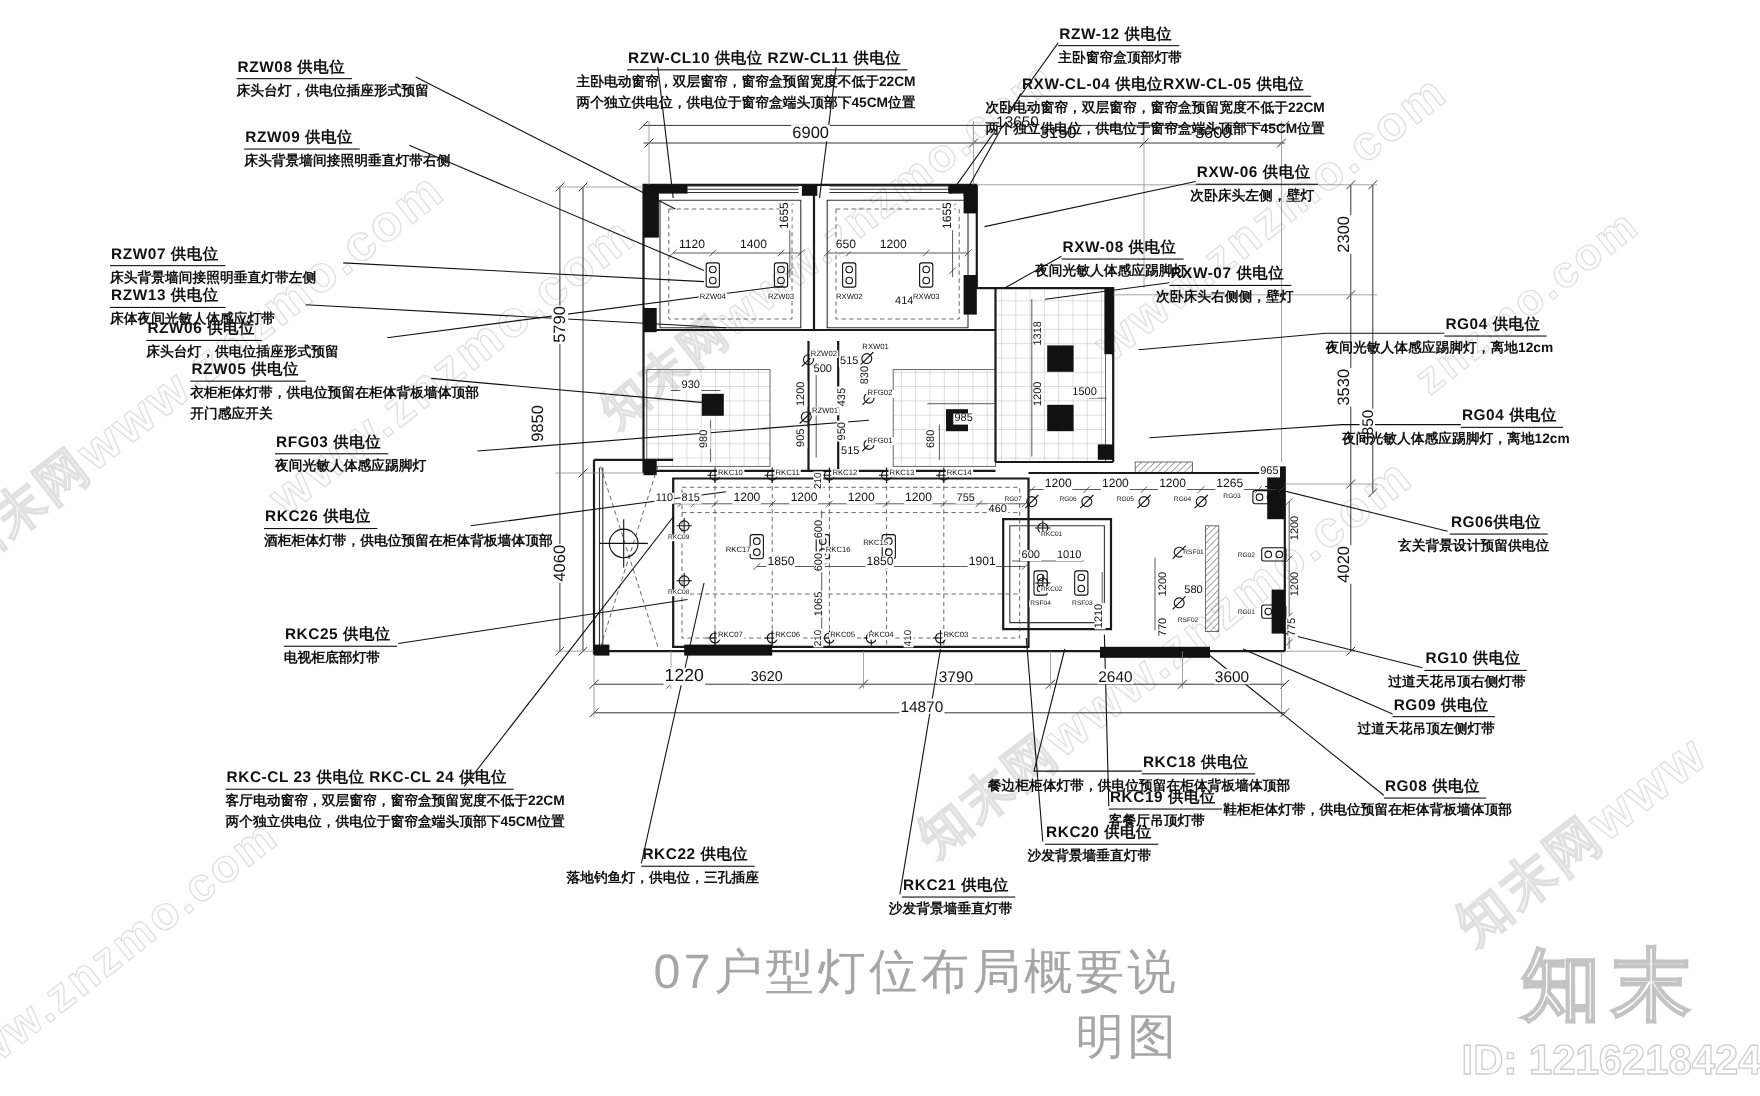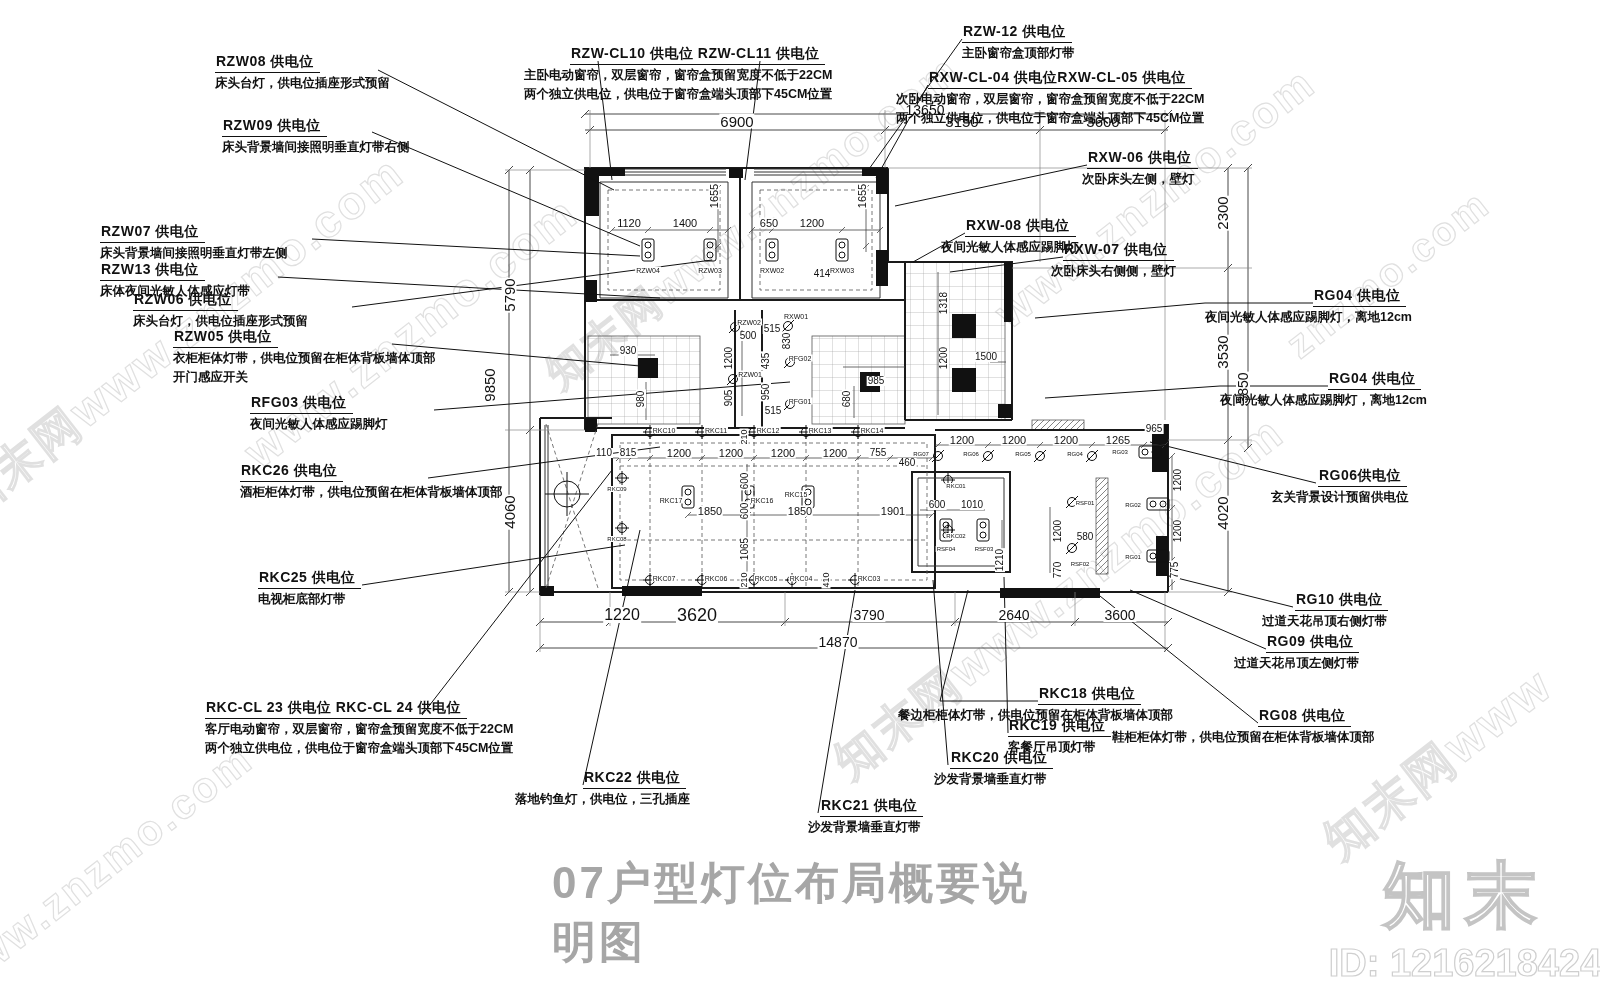--- a/index.html
+++ b/index.html
@@ -9,22 +9,22 @@
   #plan-svg{width:1600px;height:996px;}
   .wm{fill:none;stroke:#e0e0e0;stroke-width:1.2;font-weight:bold;letter-spacing:3px;
       font-family:"Liberation Sans",sans-serif;}
   .sym{fill:none;stroke:#111;stroke-width:1;}
   .callout{position:absolute;white-space:nowrap;z-index:5;}
   .callout .code{display:inline-block;font-size:14px;font-weight:600;letter-spacing:.5px;
       border-bottom:1.4px solid #111;padding:0 6px 1px 1px;background:transparent;}
   .callout .desc{font-size:12.5px;font-weight:700;margin-top:2px;}
   .pt{position:absolute;font-size:11px;line-height:1;background:#fff;padding:0 1px;
       white-space:nowrap;z-index:4;}
-  .title{position:absolute;left:552px;top:854px;width:520px;text-align:left;
-      font-size:44px;letter-spacing:3px;color:#a6a6a6;font-weight:700;z-index:6;}
+  .title{position:absolute;left:552px;top:854px;width:520px;text-align:right;
+      font-size:44px;letter-spacing:3px;color:#a6a6a6;font-weight:400;z-index:6;}
   .logo-svg{left:1320px;top:828px;width:290px;height:166px;z-index:7;}
   .logo-svg text{font-family:"Liberation Sans",sans-serif;}
 </style>
 </head>
 <body>
 
 <div class="stage">
 
   <svg id="plan-svg" viewBox="0 0 1600 996" xmlns="http://www.w3.org/2000/svg">
     <defs>
@@ -352,21 +352,21 @@
       <span class="pt" style="left: 1103px; top: 121px; font-size: 15px; transform: translate(-50%, -50%);">3600</span>
       <span class="pt" style="left: 925px; top: 110px; font-size: 14px; transform: translate(-50%, -50%);">13650</span>
       <span class="pt" style="left: 509px; top: 295px; font-size: 15px; transform: translate(-50%, -50%) rotate(-90deg);">5790</span>
       <span class="pt" style="left: 489px; top: 385px; font-size: 15px; transform: translate(-50%, -50%) rotate(-90deg);">9850</span>
       <span class="pt" style="left: 509px; top: 512px; font-size: 15px; transform: translate(-50%, -50%) rotate(-90deg);">4060</span>
       <span class="pt" style="left: 1222px; top: 213px; font-size: 15px; transform: translate(-50%, -50%) rotate(-90deg);">2300</span>
       <span class="pt" style="left: 1222px; top: 352px; font-size: 15px; transform: translate(-50%, -50%) rotate(-90deg);">3530</span>
       <span class="pt" style="left: 1243px; top: 388px; font-size: 14px; transform: translate(-50%, -50%) rotate(-90deg);">3850</span>
       <span class="pt" style="left: 1222px; top: 513px; font-size: 15px; transform: translate(-50%, -50%) rotate(-90deg);">4020</span>
       <span class="pt" style="left: 574px; top: 615px; font-size: 16px; transform: translate(-50%, -50%); margin-left: 48px;">1220</span>
-      <span class="pt" style="left: 697px; top: 615px; font-size: 18px; transform: translate(-50%, -50%);">3620</span>
+      <span class="pt" style="left: 697px; top: 615px; font-size: 13px; transform: translate(-50%, -50%);">3620</span>
       <span class="pt" style="left: 869px; top: 615px; font-size: 14px; transform: translate(-50%, -50%);">3790</span>
       <span class="pt" style="left: 1014px; top: 615px; font-size: 14px; transform: translate(-50%, -50%);">2640</span>
       <span class="pt" style="left: 1120px; top: 615px; font-size: 14px; transform: translate(-50%, -50%);">3600</span>
       <span class="pt" style="left: 838px; top: 642px; font-size: 14px; transform: translate(-50%, -50%);">14870</span>
       <span class="pt" style="left: 629px; top: 223px; transform: translate(-50%, -50%);">1120</span>
       <span class="pt" style="left: 685px; top: 223px; transform: translate(-50%, -50%);">1400</span>
       <span class="pt" style="left: 714px; top: 196px; transform: translate(-50%, -50%) rotate(-90deg);">1655</span>
       <span class="pt" style="left: 769px; top: 223px; transform: translate(-50%, -50%);">650</span>
       <span class="pt" style="left: 812px; top: 223px; transform: translate(-50%, -50%);">1200</span>
       <span class="pt" style="left: 862px; top: 196px; transform: translate(-50%, -50%) rotate(-90deg);">1655</span>

